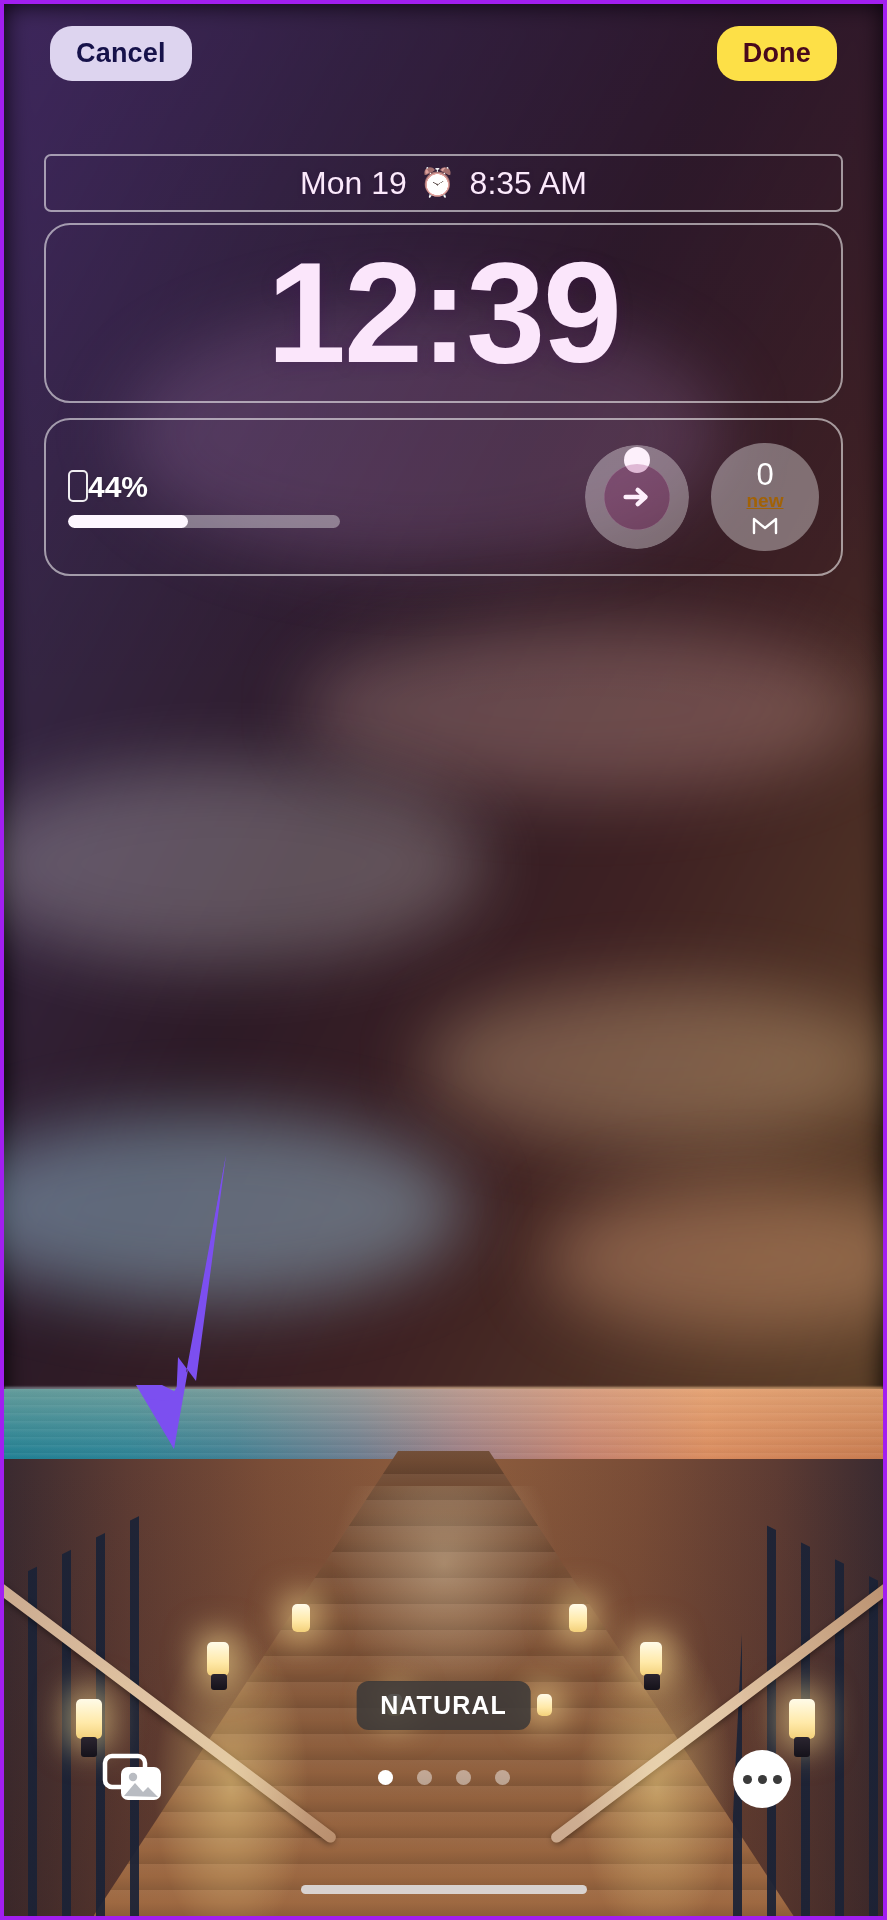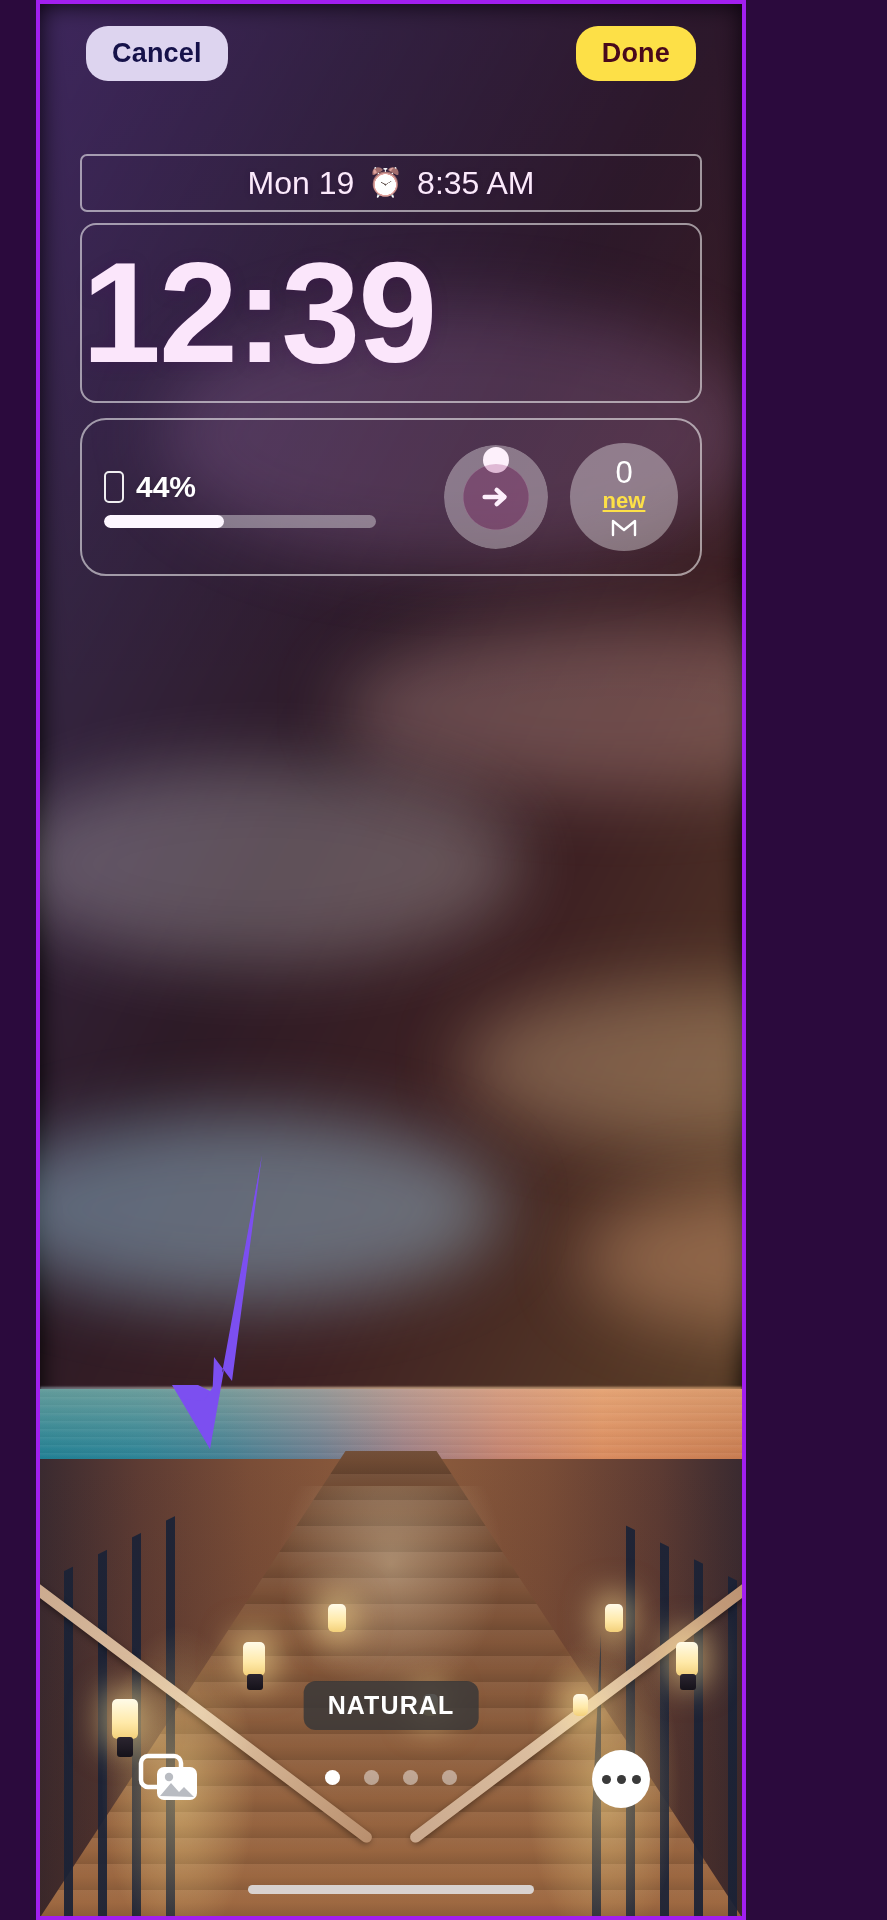--- a/index.html
+++ b/index.html
@@ -6,25 +6,24 @@
   html, body {
     width:887px; height:1920px;
     background:#2b0a3d;
     font-family:"Liberation Sans", sans-serif;
     overflow:hidden;
   }
 
   
   .screen-frame{
     position:relative;
-    width:710px; height:1920px;
+    width:887px; height:1920px;
     border:4px solid #a21ff0;
     background:#000;
     overflow:hidden;
-    margin-left:36px;
   }
 
   
   .wallpaper{
     position:absolute; inset:0;
     overflow:hidden;
   }
   .sky{
     position:absolute; left:0; top:0; right:0; height:1395px;
     background:
@@ -195,22 +194,22 @@
   }
   .date-text{
     color:#fbe9fb; font-size:32px; font-weight:500;
     text-shadow:0 1px 5px rgba(40,0,60,.35);
     font-family:"Liberation Sans", sans-serif;
   }
   .alarm-glyph{ font-size:28px; line-height:1; filter:saturate(0.2) brightness(1.6); }
 
   .block-clock{
     left:40px; right:40px; top:219px; height:180px;
-    display:flex; align-items:center; justify-content:flex-start;
-    border-radius:16px;
+    display:flex; align-items:center; justify-content:center;
+    border-radius:26px;
   }
   .clock-text{
     font-size:142px;
     font-weight:600;
     letter-spacing:-2px;
     color:#fbe6fb;
     line-height:1;
     text-shadow:0 2px 16px rgba(70,10,90,.28);
     font-family:"Liberation Sans", sans-serif;
   }
@@ -218,21 +217,21 @@
   .block-widgets{
     left:40px; right:40px; top:414px; height:158px;
     border-radius:26px;
     display:flex; align-items:center;
     padding:0 22px;
     gap:0;
   }
 
   
   .w-battery{ flex:1 1 auto; display:flex; flex-direction:column; justify-content:center; gap:5px; padding-top:4px; }
-  .batt-row{ display:flex; align-items:center; gap:12px; }
+  .batt-row{ display:flex; align-items:flex-start; }
   .phone-icon{
     width:20px; height:32px; border:2.5px solid rgba(255,255,255,.92);
     border-radius:5px;
   }
   .batt-pct{ color:#fff; font-size:30px; font-weight:bold; text-shadow:0 1px 4px rgba(0,0,0,.2); }
   .batt-name{ color:rgba(255,255,255,.97); font-size:27px; font-weight:400; text-shadow:0 1px 4px rgba(0,0,0,.2); }
   .batt-track{
     margin-top:6px;
     width:272px; height:13px; border-radius:8px;
     background:rgba(255,255,255,0.38);
@@ -263,21 +262,21 @@
   .ring-arrow{ width:34px; height:34px; }
 
   
   .w-mail{
     width:108px; height:108px; border-radius:50%;
     background:rgba(255,255,255,0.36);
     display:flex; flex-direction:column; align-items:center; justify-content:center;
     gap:1px; flex:0 0 auto;
   }
   .mail-count{ color:#fff; font-size:31px; font-weight:500; line-height:1; }
-  .mail-new{ color:#fde047; font-size:22px; font-weight:bold; line-height:1.1;text-decoration:underline; }
+  .mail-new{ color:#a16207; font-size:19px; font-weight:bold; line-height:1.1;text-decoration:underline; }
   .mail-glyph{ width:26px; height:20px; margin-top:2px; }
 
   
   .style-chip{
     position:absolute; left:50%; transform:translateX(-50%);
     bottom:186px;
     background:rgba(58,56,56,0.86);
     color:#ffffff;
     font-size:25px; font-weight:bold; letter-spacing:1.1px;
     padding:10px 24px; border-radius:12px;

